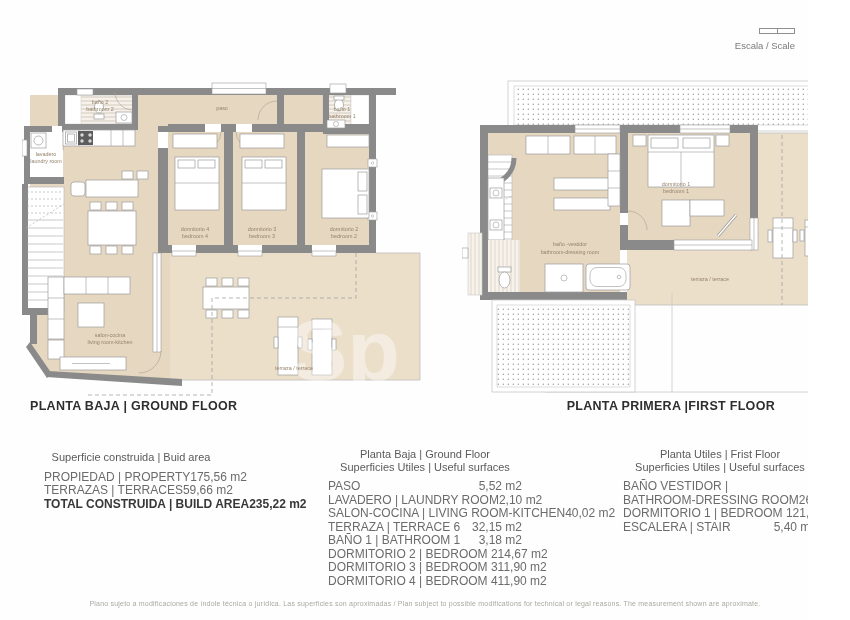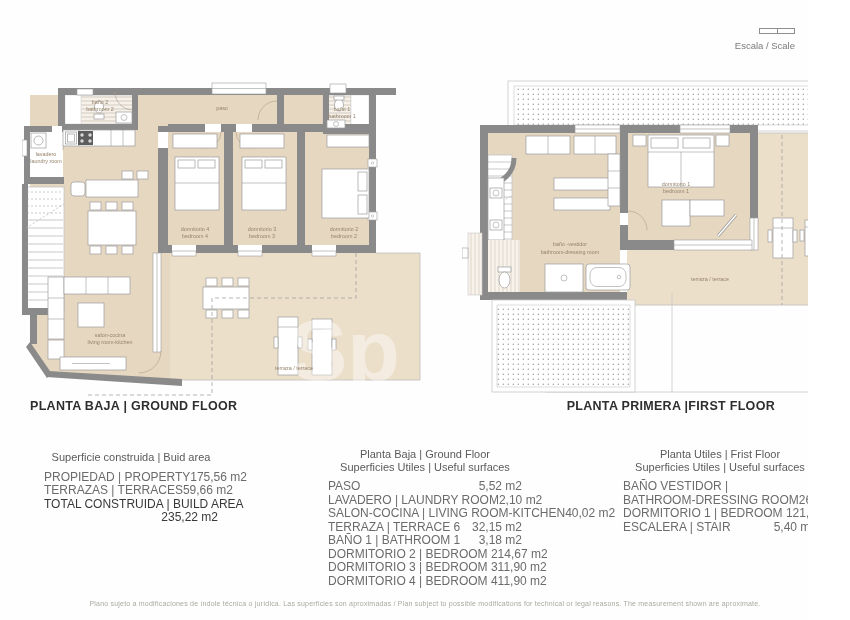--- a/index.html
+++ b/index.html
@@ -6,21 +6,21 @@
   .page{position:relative;width:808px;height:620px;background:#fefefe;overflow:hidden;}
   .plan{position:absolute;}
   .floor-title{position:absolute;font-size:12.5px;font-weight:bold;color:#2e2e2e;letter-spacing:.3px;white-space:nowrap;}
   .area-table{position:absolute;margin-top:14px;}
   .tbl-title{font-size:11px;color:#5a5a5a;text-align:center;white-space:nowrap;line-height:12.5px;}
   .tbl-title-wrap{margin-bottom:7px;}
   .tbl-rows{}
   .tbl-row{display:flex;justify-content:space-between;font-size:12px;color:#6b6b6b;line-height:13.5px;white-space:nowrap;}
   .tbl-row .lbl{text-align:left;}
   .tbl-row .val{text-align:right;}
-  .tbl-row.bold{font-weight:normal;color:#383838;flex-direction:column;}
+  .tbl-row.bold{font-weight:bold;color:#383838;}
   .scale-widget{position:absolute;top:20px;right:13px;text-align:right;color:#7a7a7a;}
   .scale-bar{display:inline-block;width:34px;height:4px;border:1px solid #8f8f8f;position:relative;}
   .scale-bar .tick{position:absolute;left:50%;top:0;bottom:0;width:1px;background:#8f8f8f;}
   .scale-label{font-size:9.5px;margin-top:2px;}
   .disclaimer{position:absolute;top:600px;left:0;width:850px;text-align:center;font-size:7px;color:#a9a9a0;letter-spacing:.2px;white-space:nowrap;}
   svg text{font-family:"Liberation Sans",sans-serif;}
   .rlab{font-size:5.4px;fill:#96836c;text-anchor:middle;}
   .wmark{font-size:86px;fill:#ffffff;opacity:.42;font-weight:bold;}
   .wall{fill:#8a8a8a;}
   .furn{fill:#fff;stroke:#9b9b9b;stroke-width:.7;}

